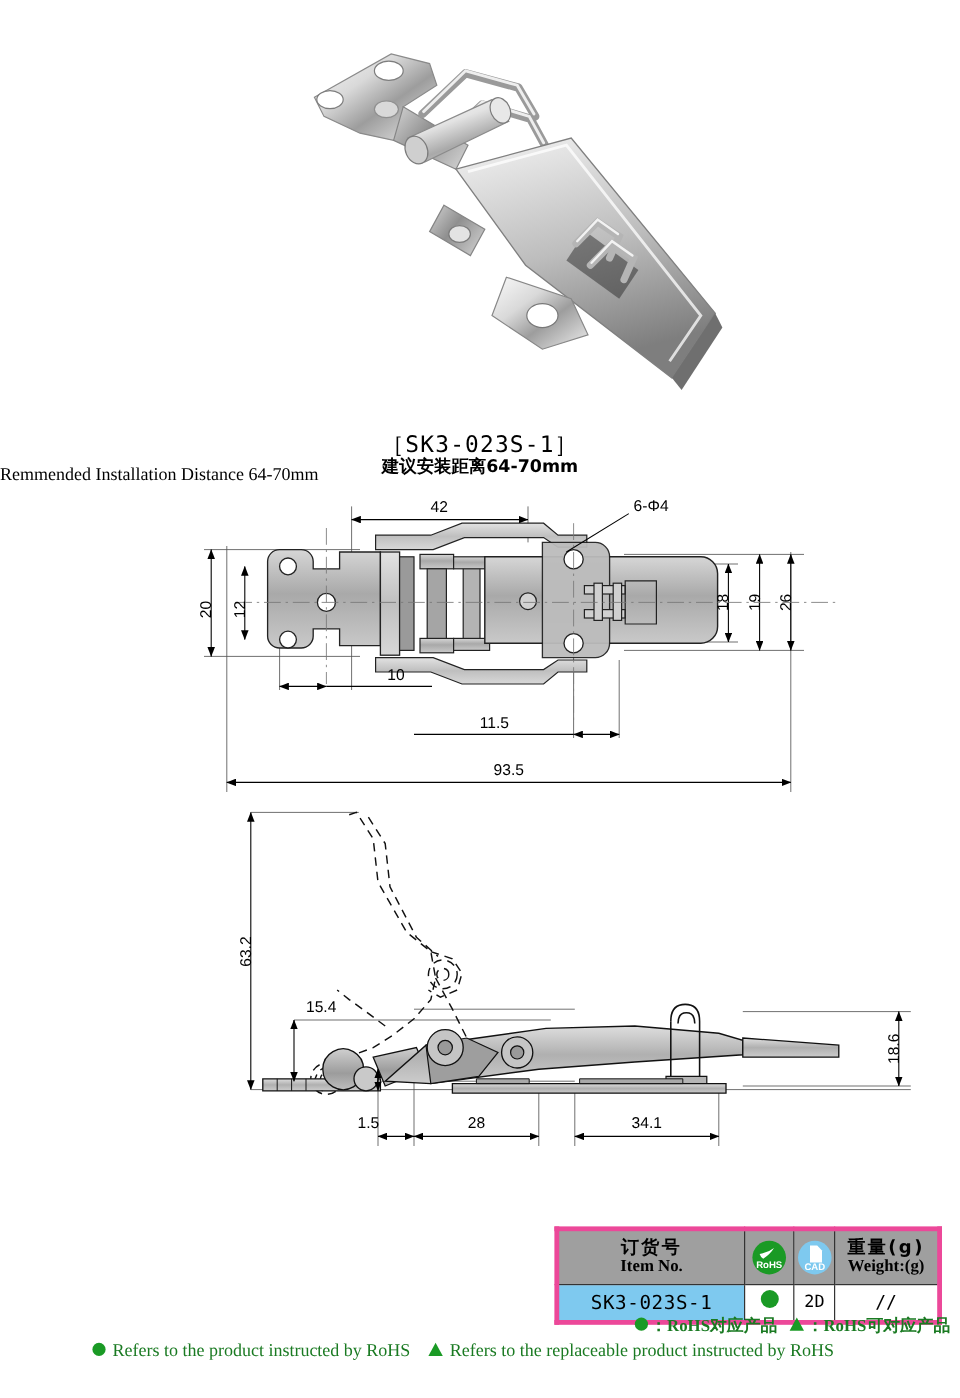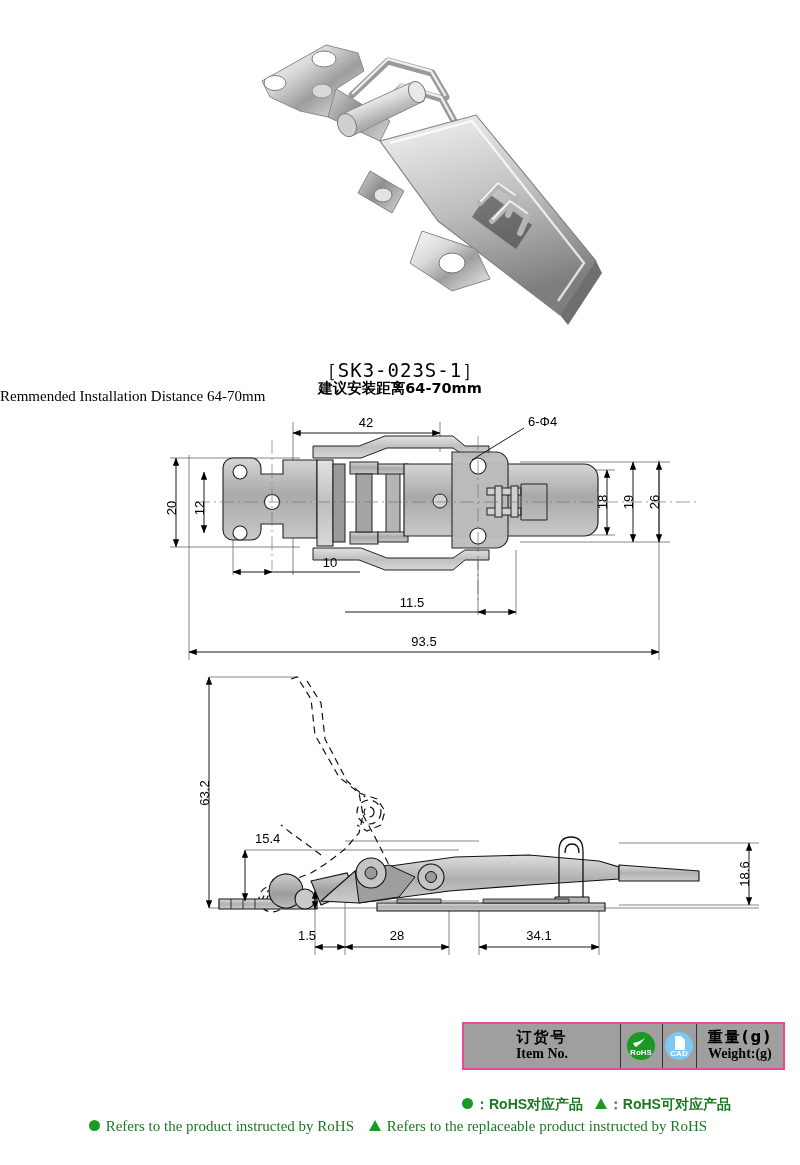--- a/index.html
+++ b/index.html
@@ -20,21 +20,21 @@
       font-family:"Liberation Serif",serif;font-size:15px;}
 
   
   #topview{left:0;top:400px;width:645px;height:270px;}
   #sideview{left:11px;top:665px;width:800px;height:300px;margin-left:48px;}
   svg{overflow:visible;}
   .dimtext{font-family:"Liberation Sans",sans-serif;font-size:13px;fill:#000;}
 
   
   #spec-table{left:462px;top:1022px;width:323px;border-collapse:collapse;
-      border:2px solid #ec4899;}
+      border:4px solid #ec4899;}
   #spec-table td,#spec-table th{border:1px solid #333;padding:0;text-align:center;
       vertical-align:middle;}
   .hdr{background:#9f9f9f;height:44px;}
   .hdr .cn{font-family:"DejaVu Sans",sans-serif;font-size:15px;font-weight:700;
       letter-spacing:2px;display:block;line-height:1.05;}
   .hdr .en{font-family:"Liberation Serif",serif;font-size:14px;display:block;line-height:1.1;}
   .row{background:#fff;height:31px;}
   .cell-item{background:#7ec9ef;font-family:"DejaVu Sans Mono",monospace;
       font-size:16px;letter-spacing:.5px;}
   .cell-2d{font-family:"DejaVu Sans Mono",monospace;font-size:14px;}
@@ -43,24 +43,24 @@
   .col-rohs{width:40px;margin-left:22px;}
   .col-cad{width:32px;}
   .col-wt{width:84px;}
 
   .badge{width:30px;height:30px;border-radius:50%;display:inline-block;
       vertical-align:middle;}
   .green-dot{width:15px;height:15px;border-radius:50%;background:#1a9a25;
       display:inline-block;}
 
   
-  #legend-cn{left:462px;top:1096px;width:330px;text-align:left;
-      font-family:Liberation Sans, sans-serif;font-size:14px;color:#1a7a22;
+  #legend-cn{left:462px;top:1096px;width:330px;text-align:right;
+      font-family:Liberation Serif, serif;font-size:14px;color:#1a7a22;
       font-weight:600;white-space:nowrap;}
-  #legend-en{left:16px;top:1118px;width:764px;text-align:center;
+  #legend-en{left:4px;top:1118px;width:764px;text-align:center;
       font-family:"Liberation Serif",serif;font-size:15px;color:#1a7a22;
       white-space:nowrap;}
   .lg-dot{display:inline-block;width:11px;height:11px;border-radius:50%;
       background:#1a9a25;vertical-align:baseline;margin-right:2px;}
   .lg-tri{display:inline-block;width:0;height:0;border-left:6px solid transparent;
       border-right:6px solid transparent;border-bottom:11px solid #1a9a25;
       vertical-align:baseline;margin-right:2px;}
 </style>
 </head>
 <body>
@@ -384,20 +384,28 @@
           <path d="M11 5 h6 l4 4 v10 h-10 z" fill="#fff"></path>
           <text x="15" y="25" text-anchor="middle" font-size="8" font-weight="bold" fill="#fff" font-family="Liberation Sans, sans-serif">CAD</text>
         </svg>
       </span>
     </th>
     <th class="hdr col-wt">
       <span class="cn">重量(g)</span>
       <span class="en">Weight:(g)</span>
     </th>
   </tr>
+  <tr class="row">
+    <td class="cell-item">SK3-023S-1</td>
+    <td>
+      <span class="green-dot"></span>
+    </td>
+    <td class="cell-2d">2D</td>
+    <td class="cell-wt">//</td>
+  </tr>
 </tbody>
   </table>
 
 <div class="abs" id="legend-cn">
   <span class="lg-dot"></span><span>：RoHS对应产品</span>
   &nbsp;&nbsp;<span class="lg-tri"></span><span>：RoHS可对应产品</span>
 </div>
 
 <div class="abs" id="legend-en">
   <span class="lg-dot"></span>

